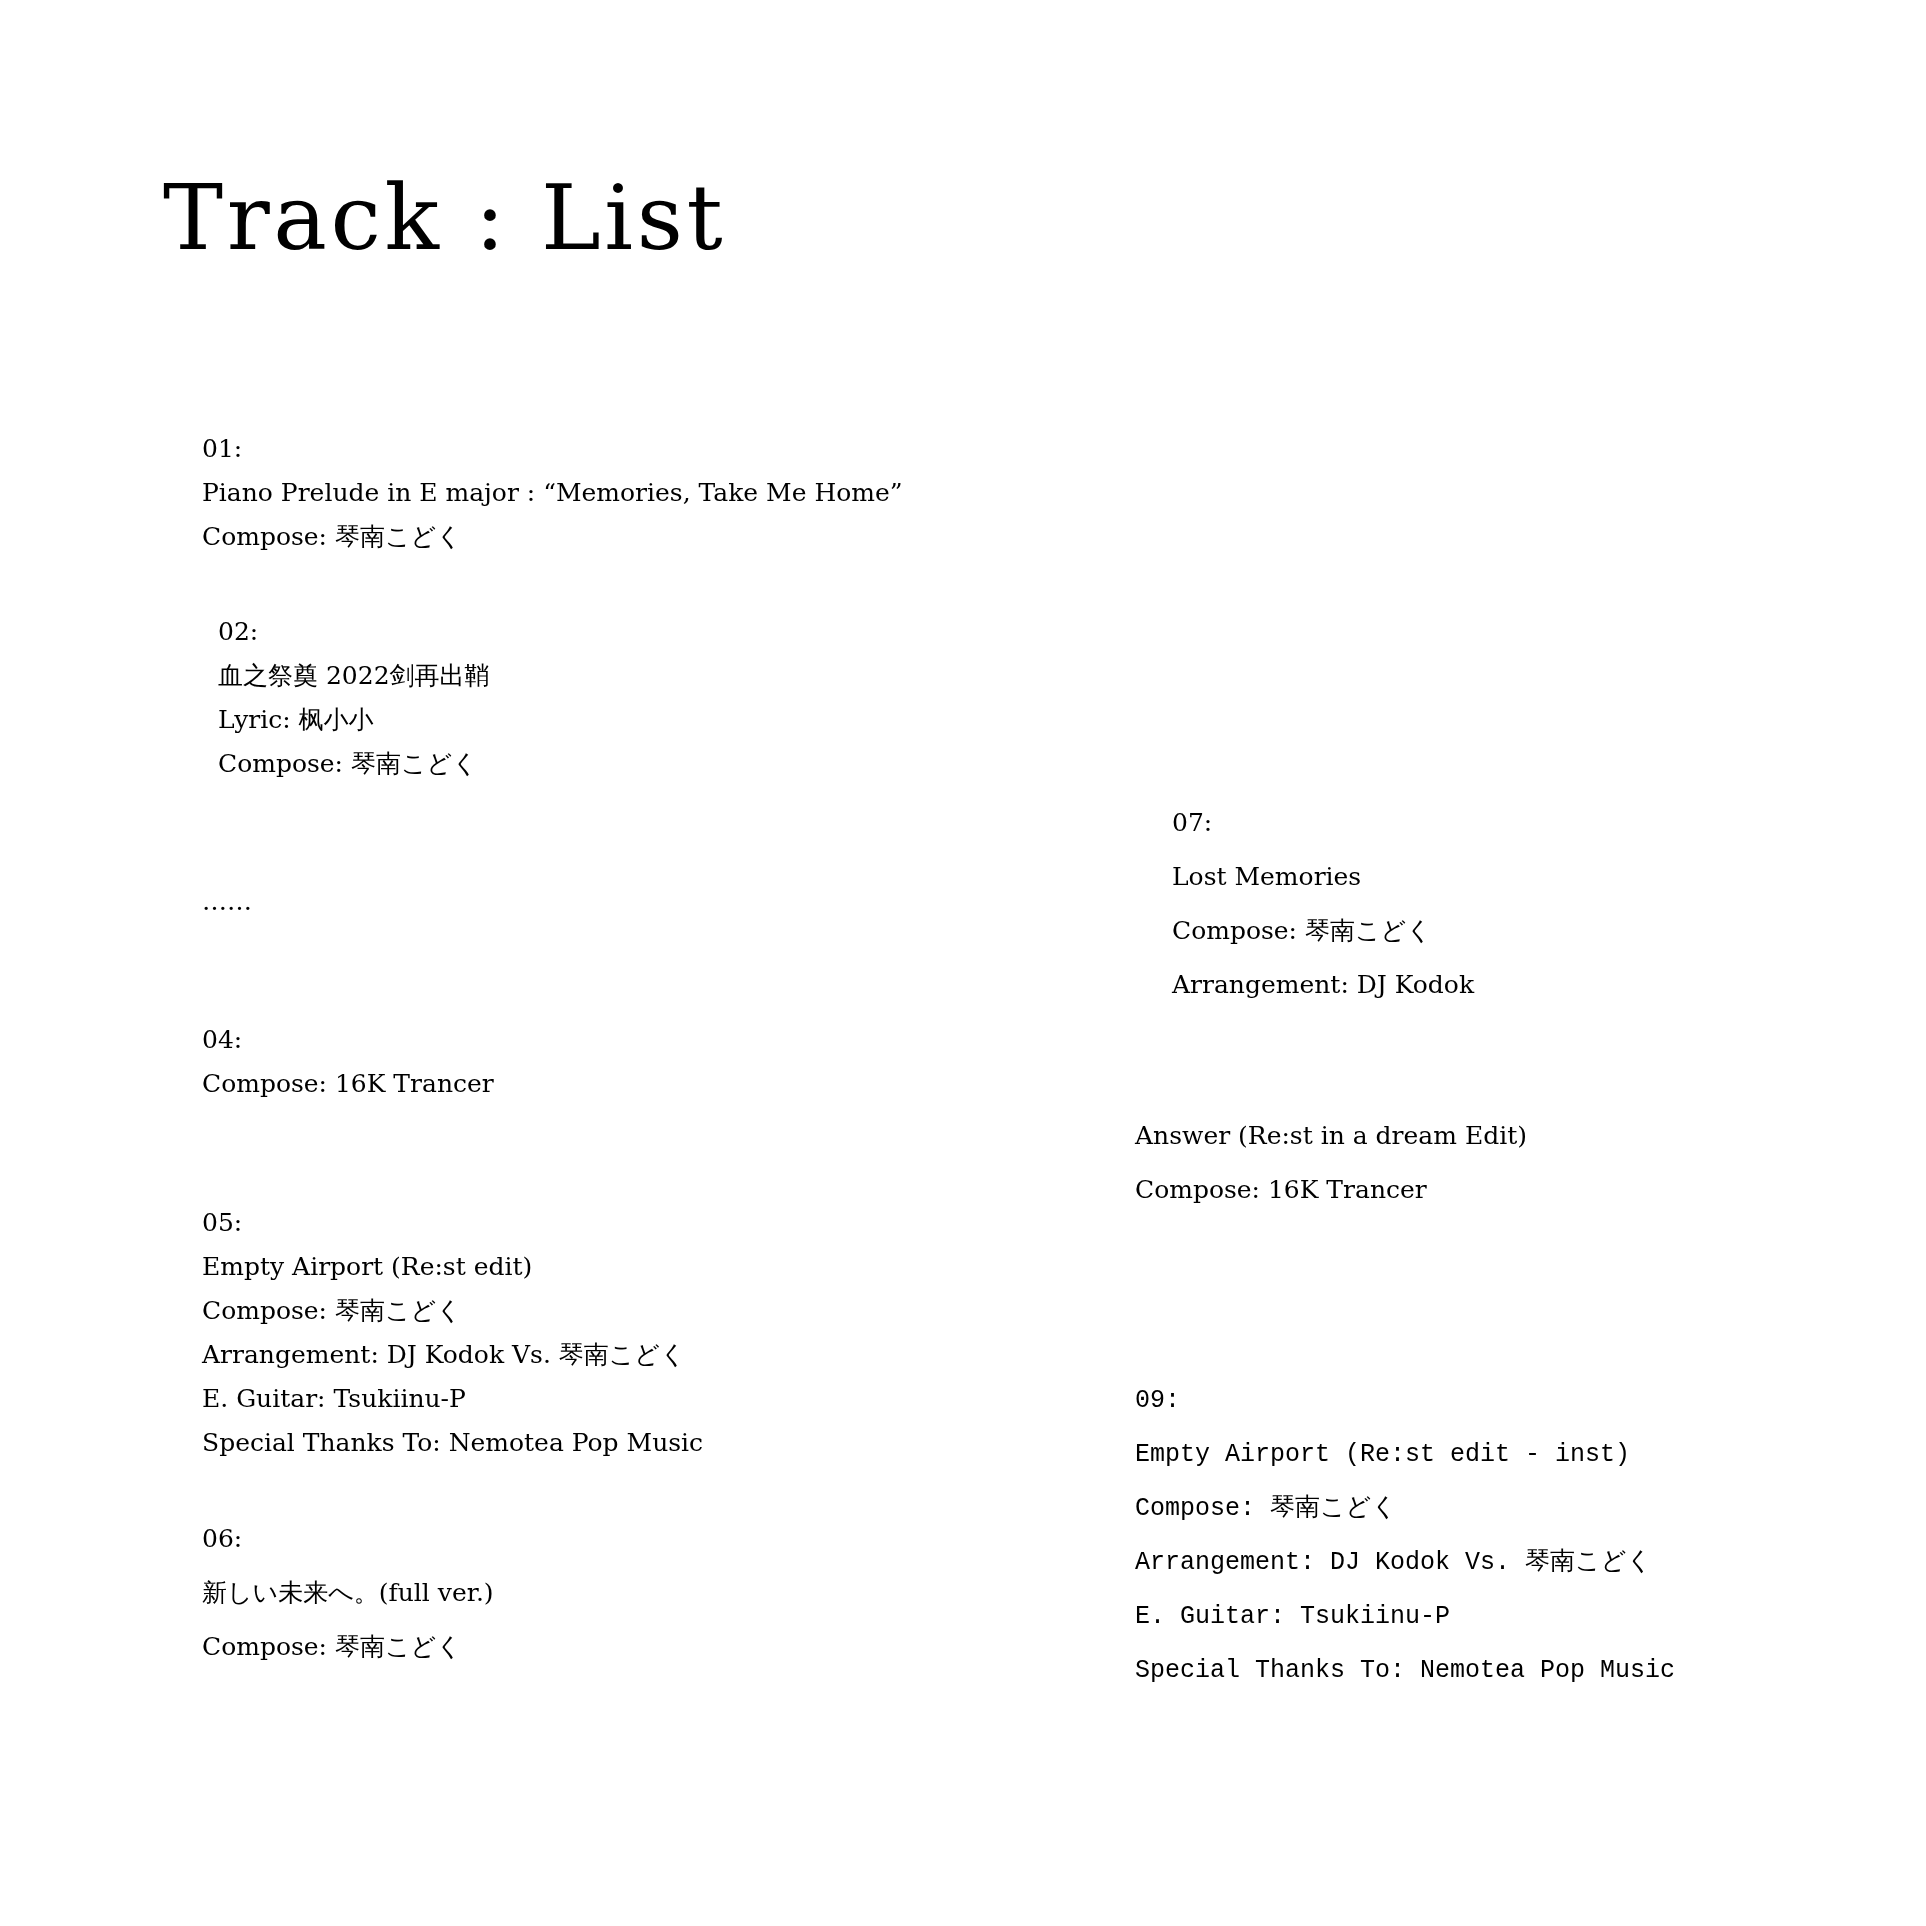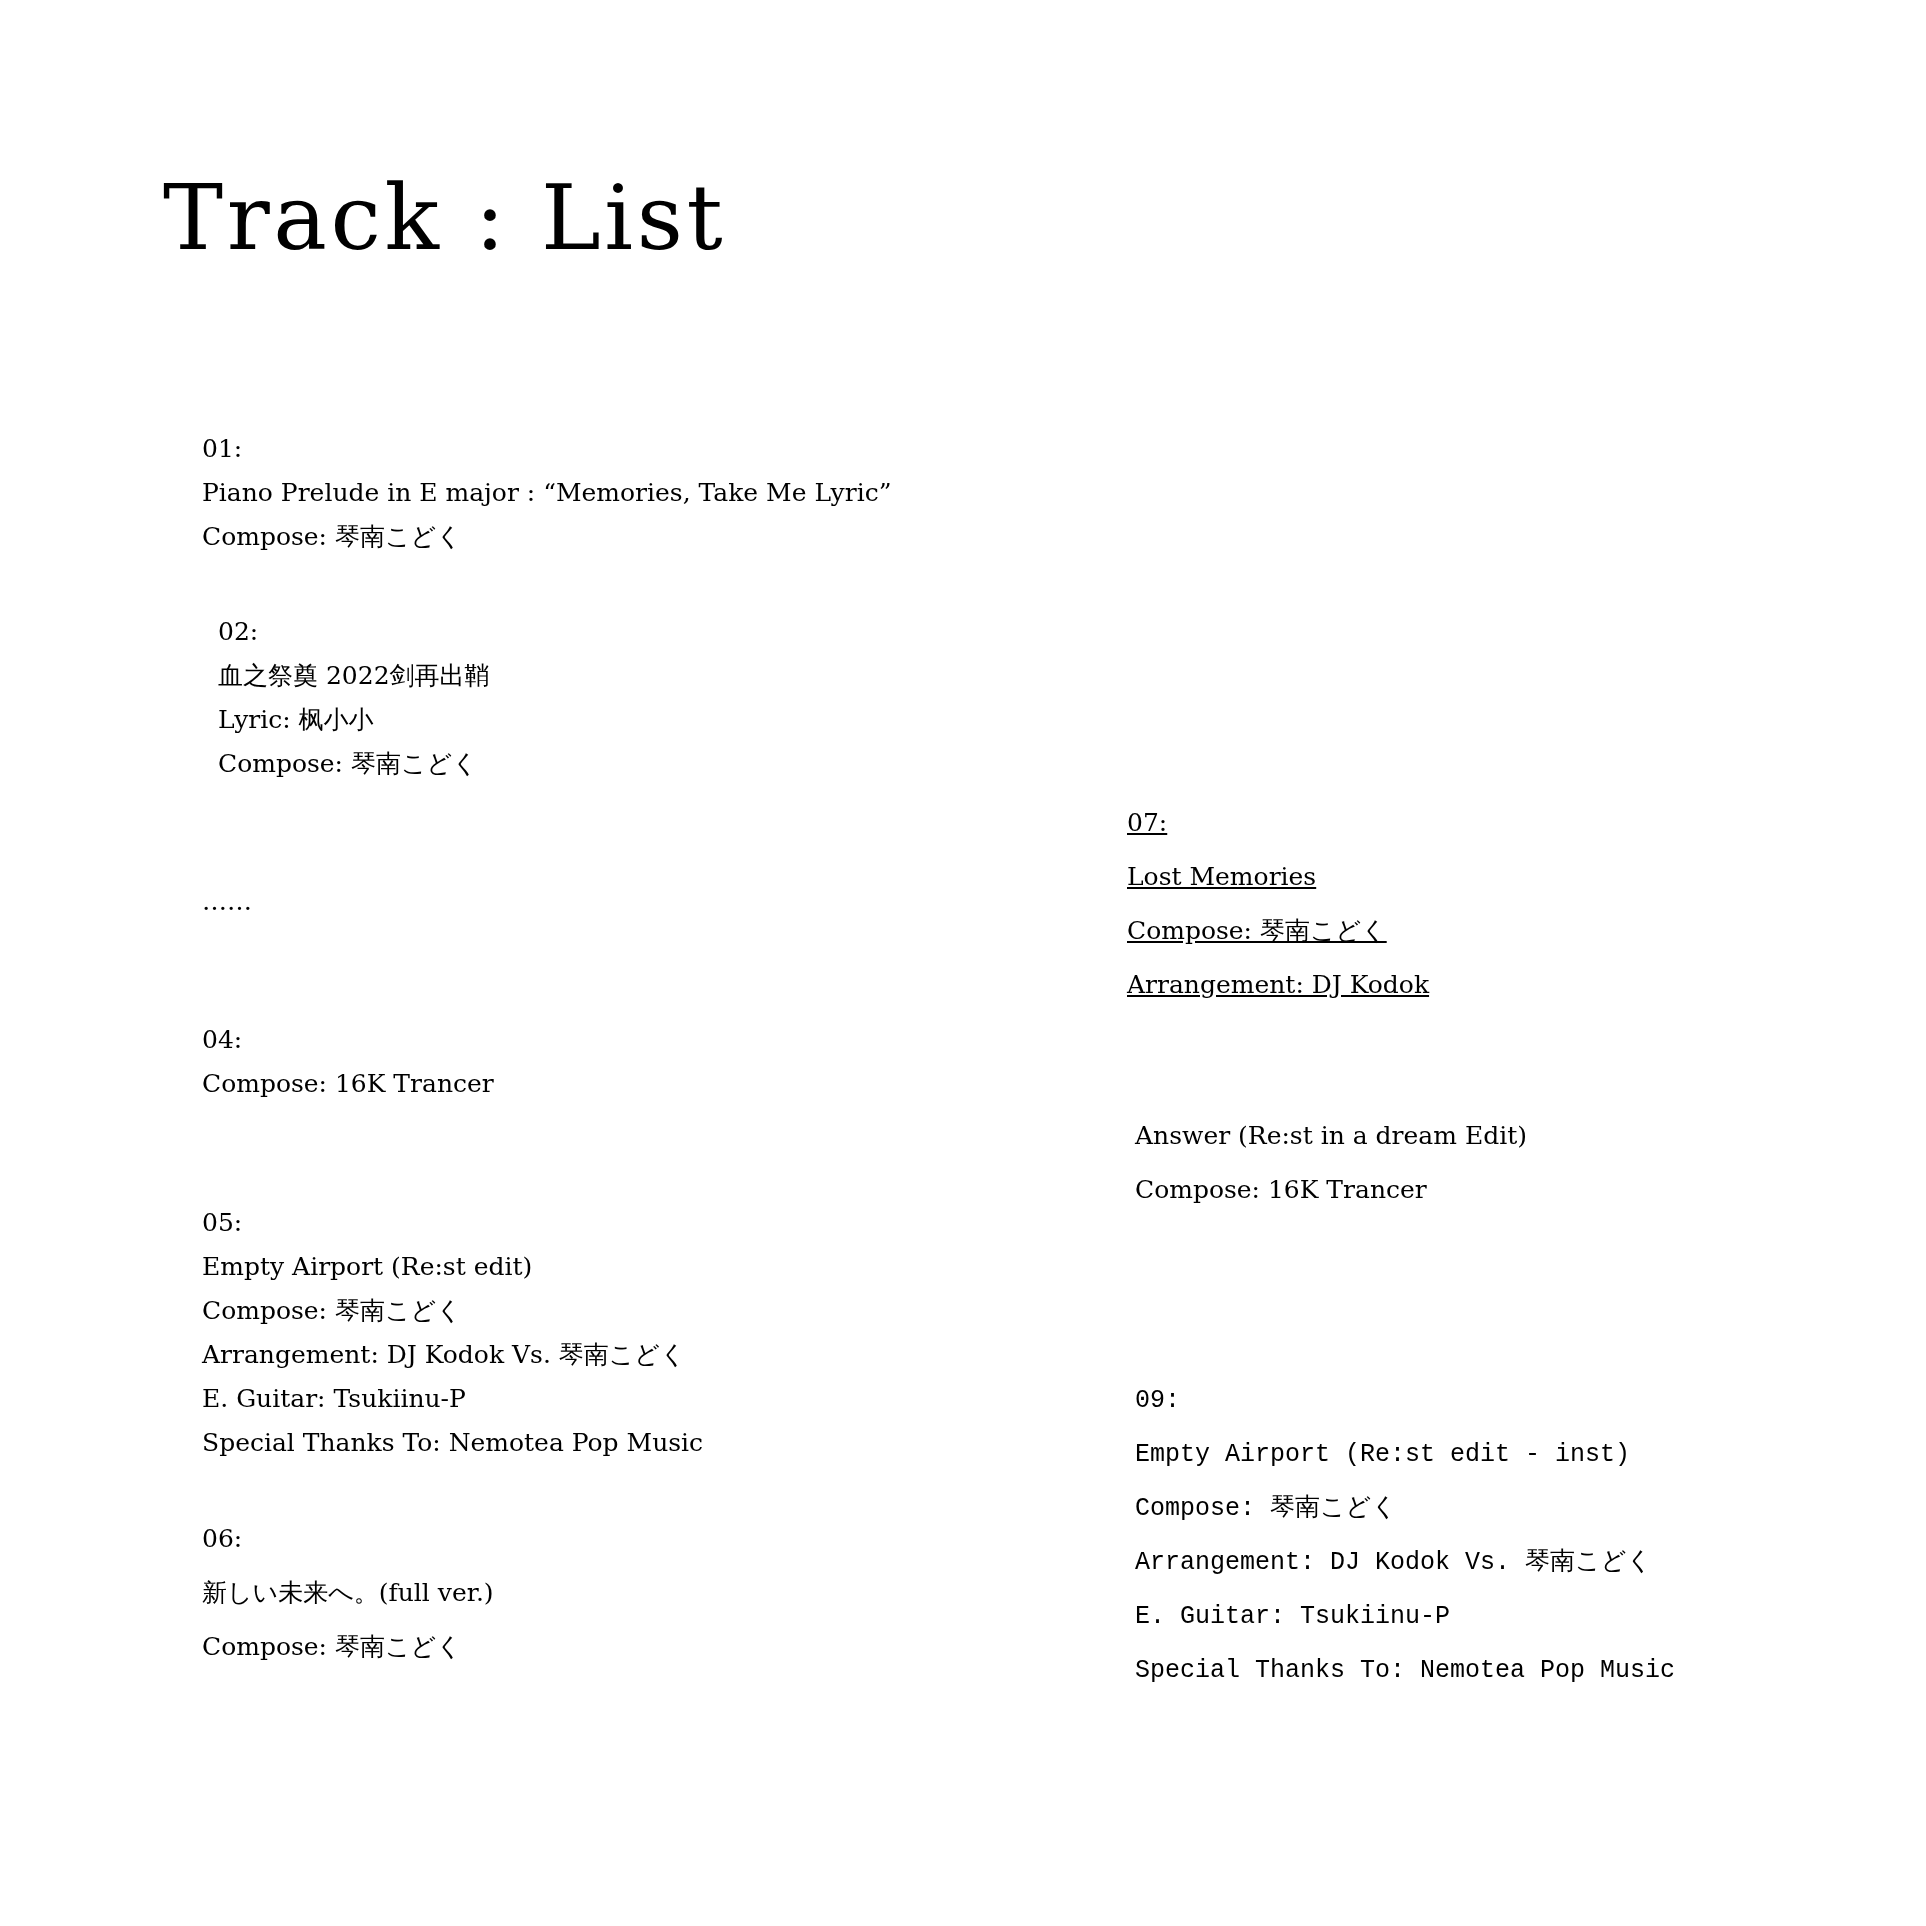--- a/index.html
+++ b/index.html
@@ -37,34 +37,34 @@
 
   
   .t01 { left: 202px; top: 427px;  }
   .t02 { left: 218px; top: 610px;  }
   .t03 { left: 202px; top: 880px; }
   .t04 { left: 202px; top: 1018px; }
   .t05 { left: 202px; top: 1201px; }
   .t06 { left: 202px; top: 1512px; }
 
   
-  .t07 { left: 1127px; top: 796px; text-decoration: underline; }
+  .t07 { left: 1172px; top: 796px; }
   .t08 { left: 1135px; top: 1109px; }
   .t09 { left: 1135px; top: 1374px; font-family: Liberation Mono, monospace; }
 </style>
 </head>
 <body>
 
 <div class="page">
 
   <h1 class="title">Track : List</h1>
 
   <div class="track narrow t01">
     <div class="line">01:</div>
-    <div class="line">Piano Prelude in E major : “Memories, Take Me Lyric”</div>
+    <div class="line">Piano Prelude in E major : “Memories, Take Me Home”</div>
     <div class="line">Compose: 琴南こどく</div>
   </div>
 
   <div class="track narrow t02">
     <div class="line">02:</div>
     <div class="line">血之祭奠 2022剑再出鞘</div>
     <div class="line">Lyric: 枫小小</div>
     <div class="line">Compose: 琴南こどく</div>
   </div>
 

